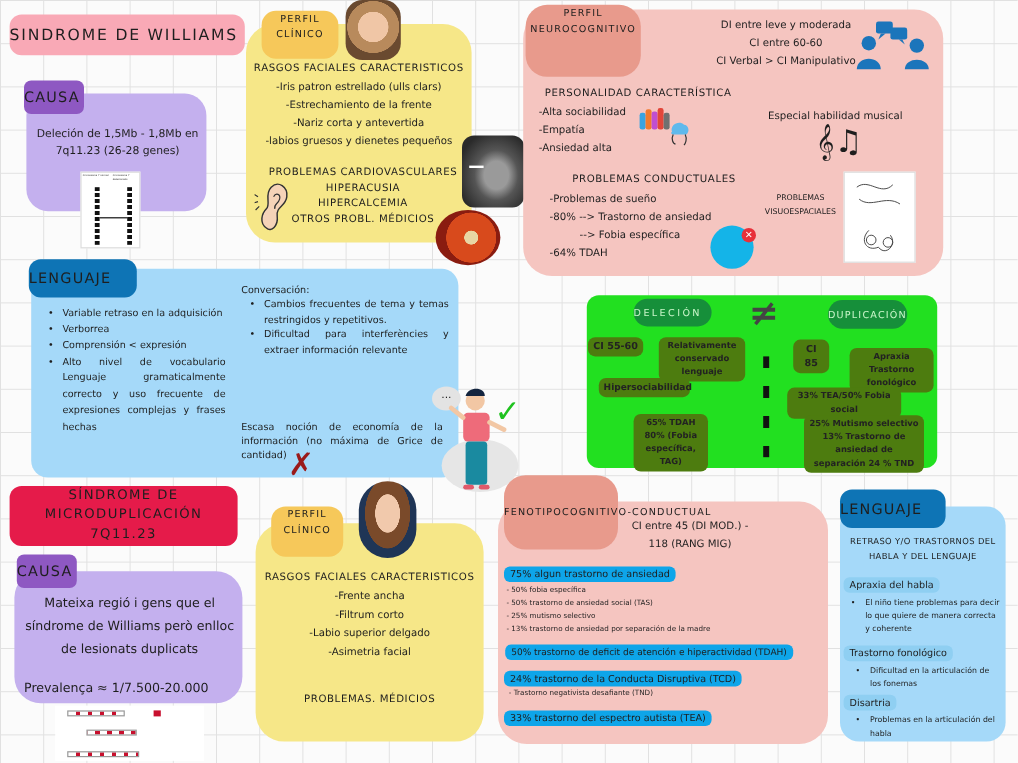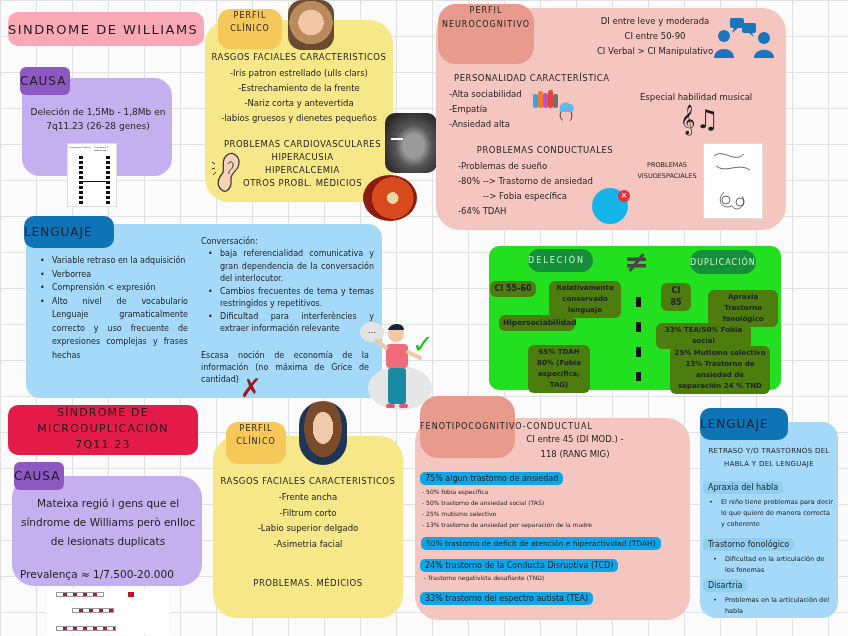--- a/index.html
+++ b/index.html
@@ -77,21 +77,21 @@
 </div>
 <div class="photo" style="left:363px;top:175px;width:54px;height:46px;border-radius:50%;background:radial-gradient(circle at 55% 50%, #e8d6a4 0 15%, #d84a1c 16% 55%, #8a1c10 56%);"></div>
 
 <div class="panel" style="left:436px;top:8px;width:350px;height:222px;background:#f5c5c0;border-radius:24px;"></div>
 <div class="tag" style="left:438px;top:4px;width:96px;height:60px;background:#e89a8c;border-radius:18px;flex-direction:column;font-size:8px;line-height:14px;">
   <span>PERFIL</span>
   <span>NEUROCOGNITIVO</span>
 </div>
 <div class="abs center" style="left:580px;top:14px;width:150px;font-size:8.5px;line-height:15px;">
   <div>DI entre leve y moderada</div>
-  <div>CI entre 50-90</div>
+  <div>CI entre 60-60</div>
   <div>CI Verbal &gt; CI Manipulativo</div>
 </div>
 <div class="abs" style="left:712px;top:16px;width:64px;height:42px;">
   <svg width="64" height="42" viewBox="0 0 64 42">
       <circle cx="12" cy="20" r="6" fill="#1b75bb"></circle>
       <path d="M2 42 C2 30 22 30 22 42 Z" fill="#1b75bb"></path>
       <circle cx="52" cy="22" r="6" fill="#1b75bb"></circle>
       <path d="M42 42 C42 31 62 31 62 42 Z" fill="#1b75bb"></path>
       <rect x="18" y="2" width="14" height="10" rx="2" fill="#1b75bb"></rect>
       <path d="M22 12 l-2 5 l6 -5 z" fill="#1b75bb"></path>
@@ -148,21 +148,20 @@
   <span>LENGUAJE</span>
 </div>
 <ul class="bul abs" style="left:38px;top:254px;width:150px;font-size:8px;line-height:13.5px;text-align:justify;">
   <li>Variable retraso en la adquisición</li>
   <li>Verborrea</li>
   <li>Comprensión &lt; expresión</li>
   <li>Alto nivel de vocabulario Lenguaje gramaticalmente correcto y uso frecuente de expresiones complejas y frases hechas</li>
 </ul>
 <div class="abs" style="left:201px;top:237px;font-size:8px;">Conversación:</div>
 <ul class="bul abs" style="left:206px;top:248px;width:168px;font-size:8px;line-height:12.5px;text-align:justify;">
-  <li>baja referencialidad comunicativa y gran dependencia de la conversación del interlocutor.</li>
   <li>Cambios frecuentes de tema y temas restringidos y repetitivos.</li>
   <li>Dificultad para interferències y extraer información relevante</li>
 </ul>
 <div class="abs" style="left:201px;top:350px;width:168px;font-size:8px;line-height:12px;text-align:justify;">Escasa noción de economía de la información (no máxima de Grice de cantidad)</div>
 <div class="abs" style="left:240px;top:374px;font-size:26px;line-height:28px;color:#9a1a1a;font-weight:bold;">✗</div>
 <div class="abs" style="left:360px;top:322px;width:24px;height:20px;border-radius:50%;background:#e3e3e3;font-size:9px;line-height:16px;text-align:center;">
   <span>...</span>
 </div>
 <div class="abs" style="left:362px;top:322px;width:72px;height:92px;">
   <svg width="72" height="92" viewBox="0 0 72 92">

